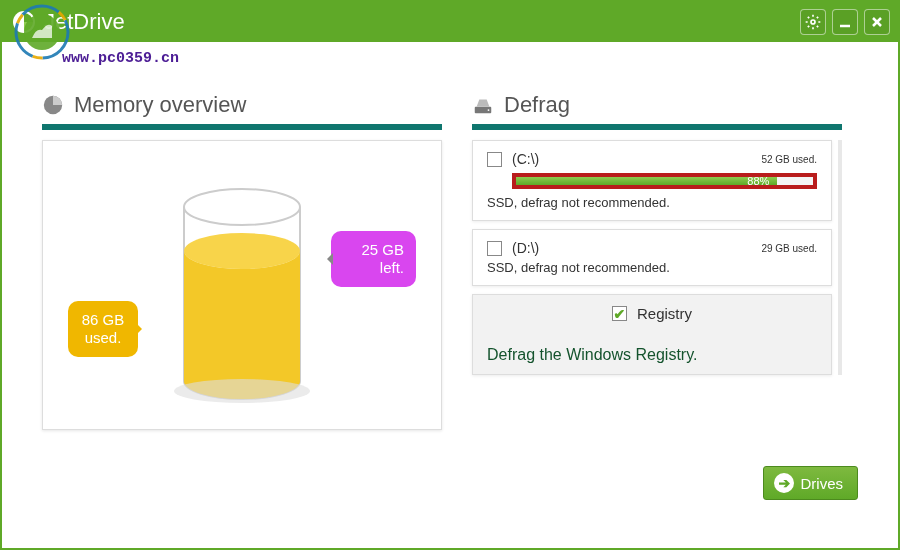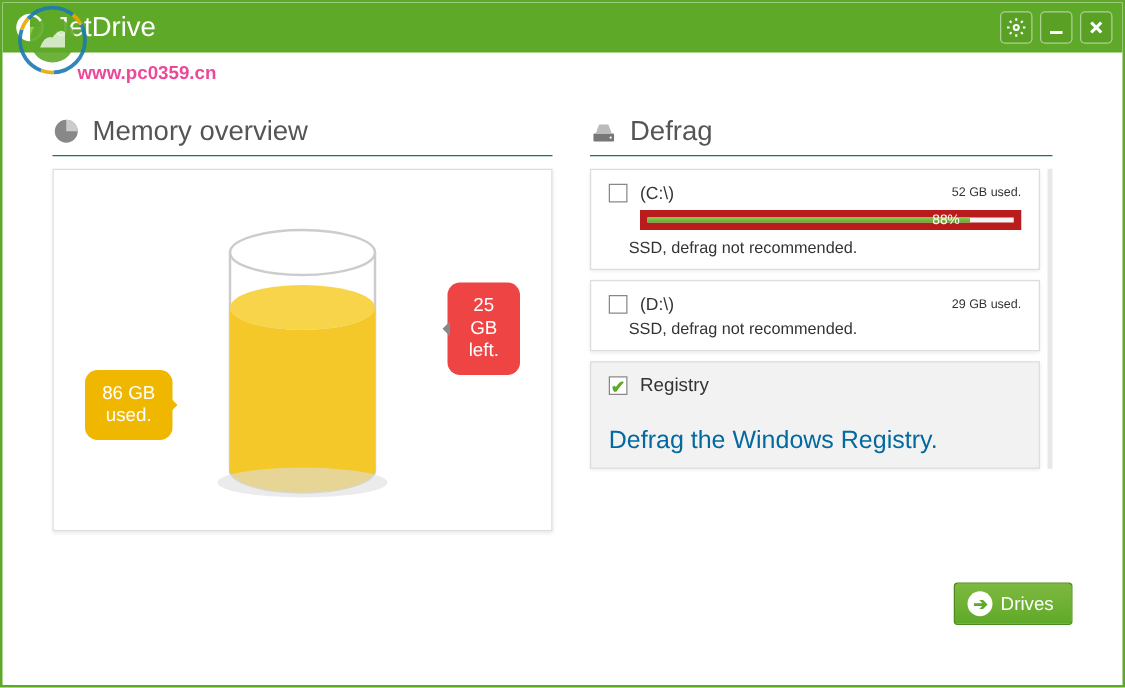--- a/index.html
+++ b/index.html
@@ -43,36 +43,36 @@
     .watermark-logo {
       position: absolute;
       top: 0; left: 10px;
       z-index: 100;
       opacity: 0.9;
     }
     .watermark-text {
       position: absolute;
       top: 48px; left: 60px;
       z-index: 100;
-      font-family: Liberation Sans, sans-serif;
+      font-family: Liberation Mono, monospace;
       font-size: 15px;
-      color: #ec4899;
+      color: #4c1d95;
       font-weight: bold;
     }
     .content {
       display: flex;
       padding: 50px 40px 0 40px;
       gap: 30px;
     }
     .panel-left { width: 400px; }
     .panel-right { width: 370px; }
     .section-header {
       display: flex;
       align-items: center;
-      border-bottom: 1px solid #0f766e;
+      border-bottom: 6px solid #0f766e;
       padding-bottom: 6px;
       margin-bottom: 10px;
       text-align: center;
     }
     .section-header .icon {
       width: 22px; height: 22px;
       margin-right: 10px;
     }
     .section-title {
       font-size: 22px;
@@ -109,24 +109,25 @@
     }
     .bubble-used::after {
       content: "";
       position: absolute;
       right: -10px; top: 50%;
       border: 6px solid transparent;
       border-left-color: #f0b700;
       transform: translateY(-50%);
     }
     .bubble-left {
-      background: #ef4444;
+      background: #d946ef;
       right: 25px;
       top: 90px;
-      width: 58px;
+      width: 85px;
+      text-align: right;
     }
     .bubble-left::after {
       content: "";
       position: absolute;
       left: -10px; top: 50%;
       border: 6px solid transparent;
       border-right-color: #888;
       transform: translateY(-50%);
     }
     .drive-card {
@@ -159,53 +160,53 @@
       color: #5fa928;
       font-size: 14px;
       line-height: 1;
       font-weight: bold;
     }
     .drive-name { flex: 1; }
     .drive-used { font-size: 10px; }
     .drive-bar {
       margin: 6px 0 6px 25px;
       height: 16px;
-      border: 6px solid #b91c1c;
+      border: 4px solid #b91c1c;
       background: #f4f4f4;
       position: relative;
     }
     .drive-bar-fill {
       position: absolute;
       left: 0; top: 0; bottom: 0;
       background: linear-gradient(to bottom, #8dcb4f, #5fa928);
     }
     .drive-bar-label {
       position: absolute;
       top: 0; bottom: 0;
       display: flex; align-items: center;
       font-size: 11px;
       color: #fff;
       right: 8px;
     }
     .drive-note {
       font-size: 13px;
       color: #333;
       margin-top: 4px;
-      margin-left: 16px;
     }
     .registry-row {
       display: flex;
       align-items: center;
       font-size: 15px;
       color: #333;
+      justify-content: center;
     }
     .registry-note {
-      font-size: 20px;
+      font-size: 16px;
       margin-top: 24px;
-      color: #0369a1;
+      color: #14532d;
     }
     .defrag-btn {
       position: absolute;
       right: 40px;
       bottom: 48px;
       background: linear-gradient(to bottom, #7eb93f, #5fa928);
       border: 1px solid #4c8a1e;
       border-radius: 3px;
       color: #fff;
       font-size: 15px;

